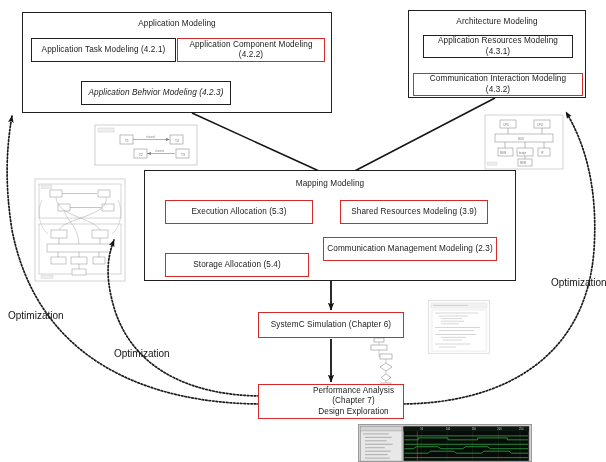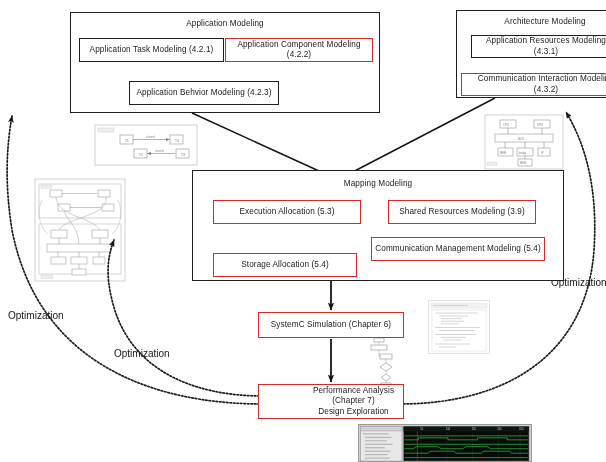--- a/index.html
+++ b/index.html
@@ -29,21 +29,20 @@
     pointer-events: none;
     z-index: 5;
   }
   
   .group-box {
     position: absolute;
     border: 1.4px solid #231f20;
     background: #ffffff;
     box-sizing: border-box;
     z-index: 10;
-    margin-left: 48px;
   }
   .group-title {
     position: absolute;
     left: 0; right: 0;
     text-align: center;
     font-size: 8.2px;
     color: #1a1a1a;
     letter-spacing: .1px;
   }
   
@@ -301,21 +300,21 @@
     <div class="group-title" style="top:6px;">Application Modeling</div>
 
     <div class="node black" style="left:8px; top:25px; width:145px; height:24px;">
       <span>Application Task Modeling (4.2.1)</span>
     </div>
 
     <div class="node red" style="left:154px; top:25px; width:148px; height:24px;">
       <span>Application Component Modeling (4.2.2)</span>
     </div>
 
-    <div class="node black" style="left:58px; top:68px; width:150px; height:24px;">
+    <div class="node black" style="left:58px; top:68px; width:150px; height:24px;font-style:italic;">
       <span>Application Behvior Modeling (4.2.3)</span>
     </div>
   </div>
 
   <div class="group-box" style="left:408px; top:10px; width:178px; height:88px;">
     <div class="group-title" style="top:6px;">Architecture Modeling</div>
 
     <div class="node black" style="left:14px; top:24px; width:150px; height:23px;">
       <span>Application Resources Modeling (4.3.1)</span>
     </div>
@@ -334,21 +333,21 @@
 
     <div class="node red" style="left:195px; top:29px; width:148px; height:24px;">
       <span>Shared Resources Modeling (3.9)</span>
     </div>
 
     <div class="node red" style="left:20px; top:82px; width:144px; height:24px;">
       <span>Storage Allocation (5.4)</span>
     </div>
 
     <div class="node red" style="left:178px; top:66px; width:174px; height:24px;">
-      <span>Communication Management Modeling (5.4)</span>
+      <span>Communication Management Modeling (2.3)</span>
     </div>
   </div>
 
   <div class="node red" style="left:258px; top:312px; width:146px; height:26px; z-index:10;">
     <span>SystemC Simulation (Chapter 6)</span>
   </div>
 
   <div class="node red" style="left:258px; top:384px; width:146px; height:35px; z-index:10; flex-direction:column;padding-left:48px;">
     <span>Performance Analysis (Chapter 7)</span>
     <span>Design Exploration</span>

